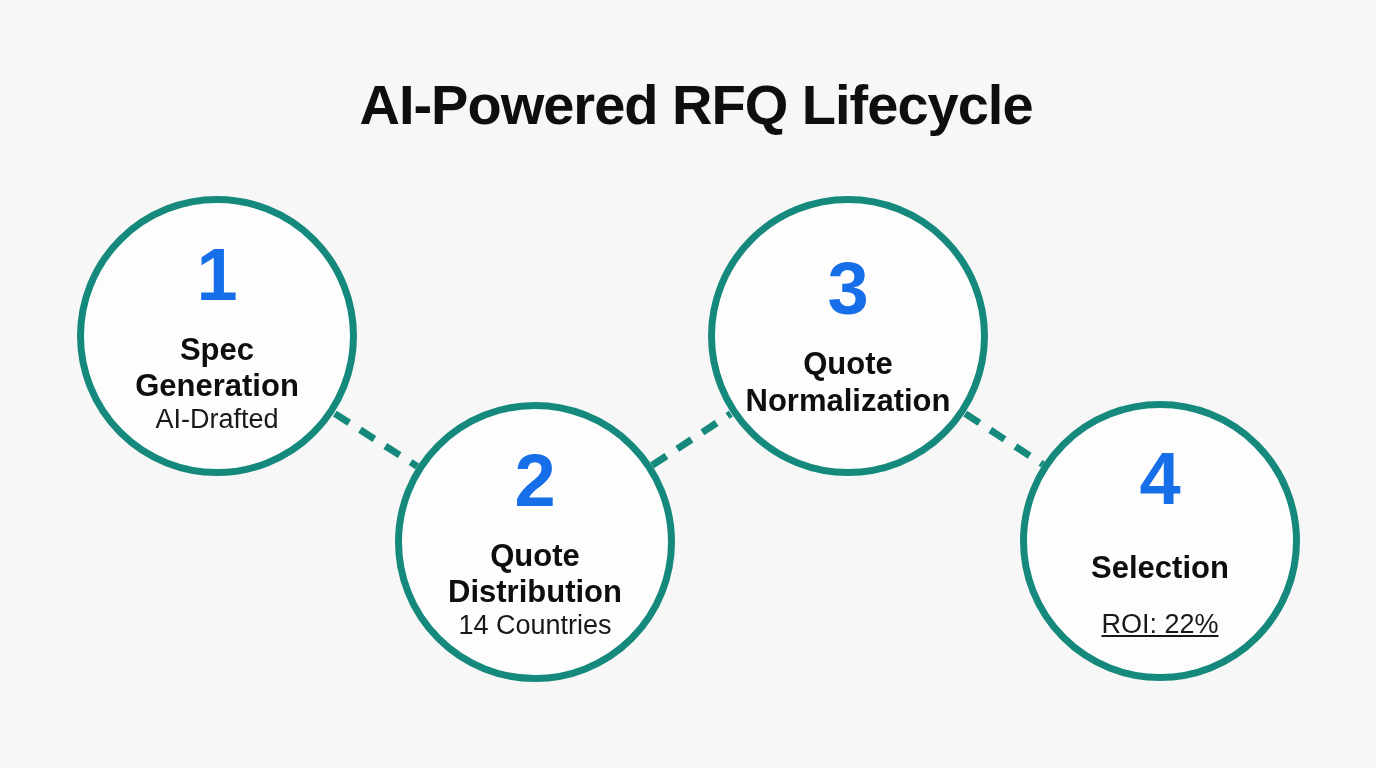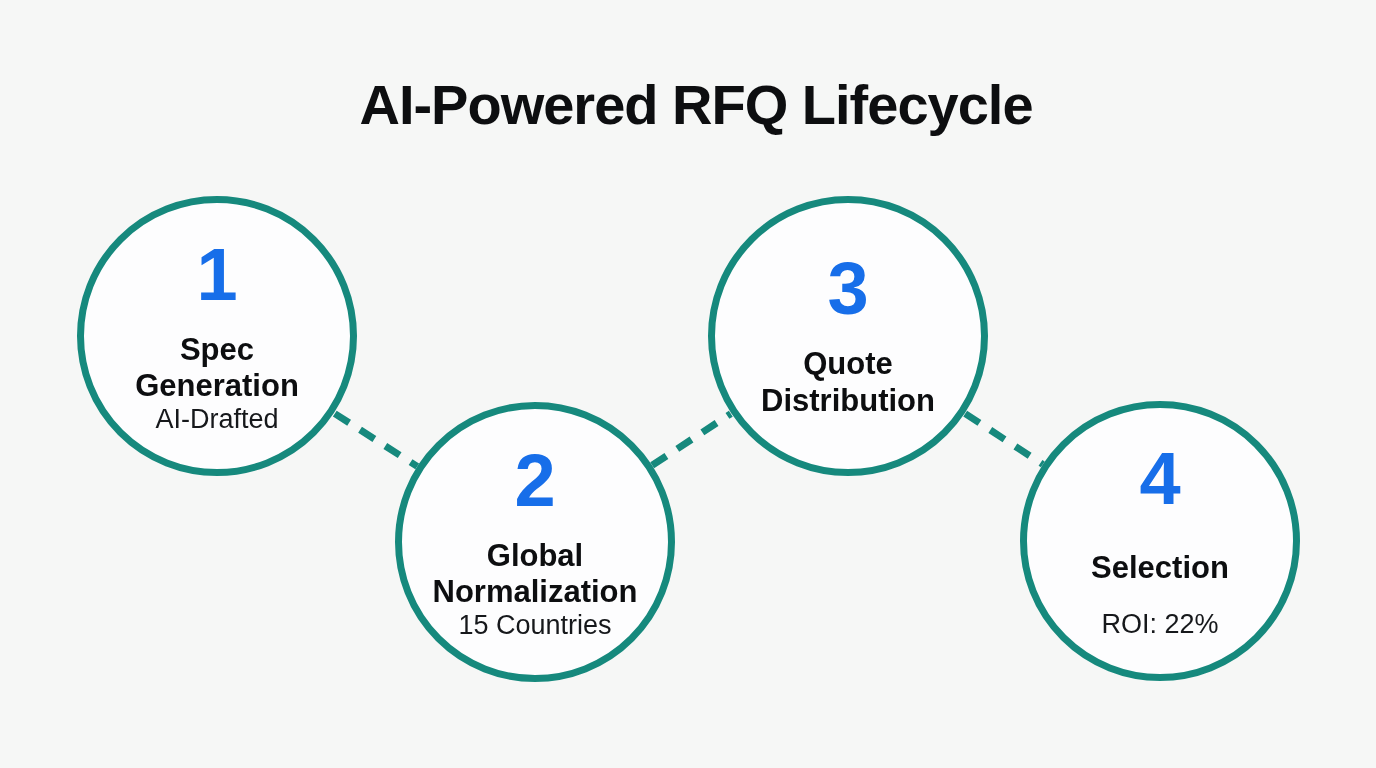--- a/index.html
+++ b/index.html
@@ -78,21 +78,21 @@
     color: var(--text);
   }
   .step-detail {
     font-size: 27px;
     line-height: 1.1;
     font-weight: normal;
     color: #16181b;
   }
   
   .step-circle.pos-4 .step-label  { margin-top: 34px; }
-  .step-circle.pos-4 .step-detail { margin-top: 24px; }
+  .step-circle.pos-4 .step-detail { margin-top: 24px; text-decoration: underline; }
 </style>
 </head>
 <body>
 
 <div class="canvas">
 
   <h1 class="page-title">AI-Powered RFQ Lifecycle</h1>
 
   <svg class="connectors" viewBox="0 0 1376 768" aria-hidden="true">
     <line class="connector" x1="334.8" y1="413.6" x2="417.2" y2="466.4"></line>
@@ -101,27 +101,27 @@
   </svg>
 
   <div class="step-circle pos-1">
     <div class="step-number">1</div>
     <div class="step-label">Spec Generation</div>
     <div class="step-detail">AI-Drafted</div>
   </div>
 
   <div class="step-circle pos-2">
     <div class="step-number">2</div>
-    <div class="step-label">Global Normalization</div>
-    <div class="step-detail">15 Countries</div>
+    <div class="step-label">Quote Distribution</div>
+    <div class="step-detail">14 Countries</div>
   </div>
 
   <div class="step-circle pos-3">
     <div class="step-number">3</div>
-    <div class="step-label">Quote Distribution</div>
+    <div class="step-label">Quote Normalization</div>
   </div>
 
   <div class="step-circle pos-4">
     <div class="step-number">4</div>
     <div class="step-label">Selection</div>
     <div class="step-detail">ROI: 22%</div>
   </div>
 
 </div>
 

